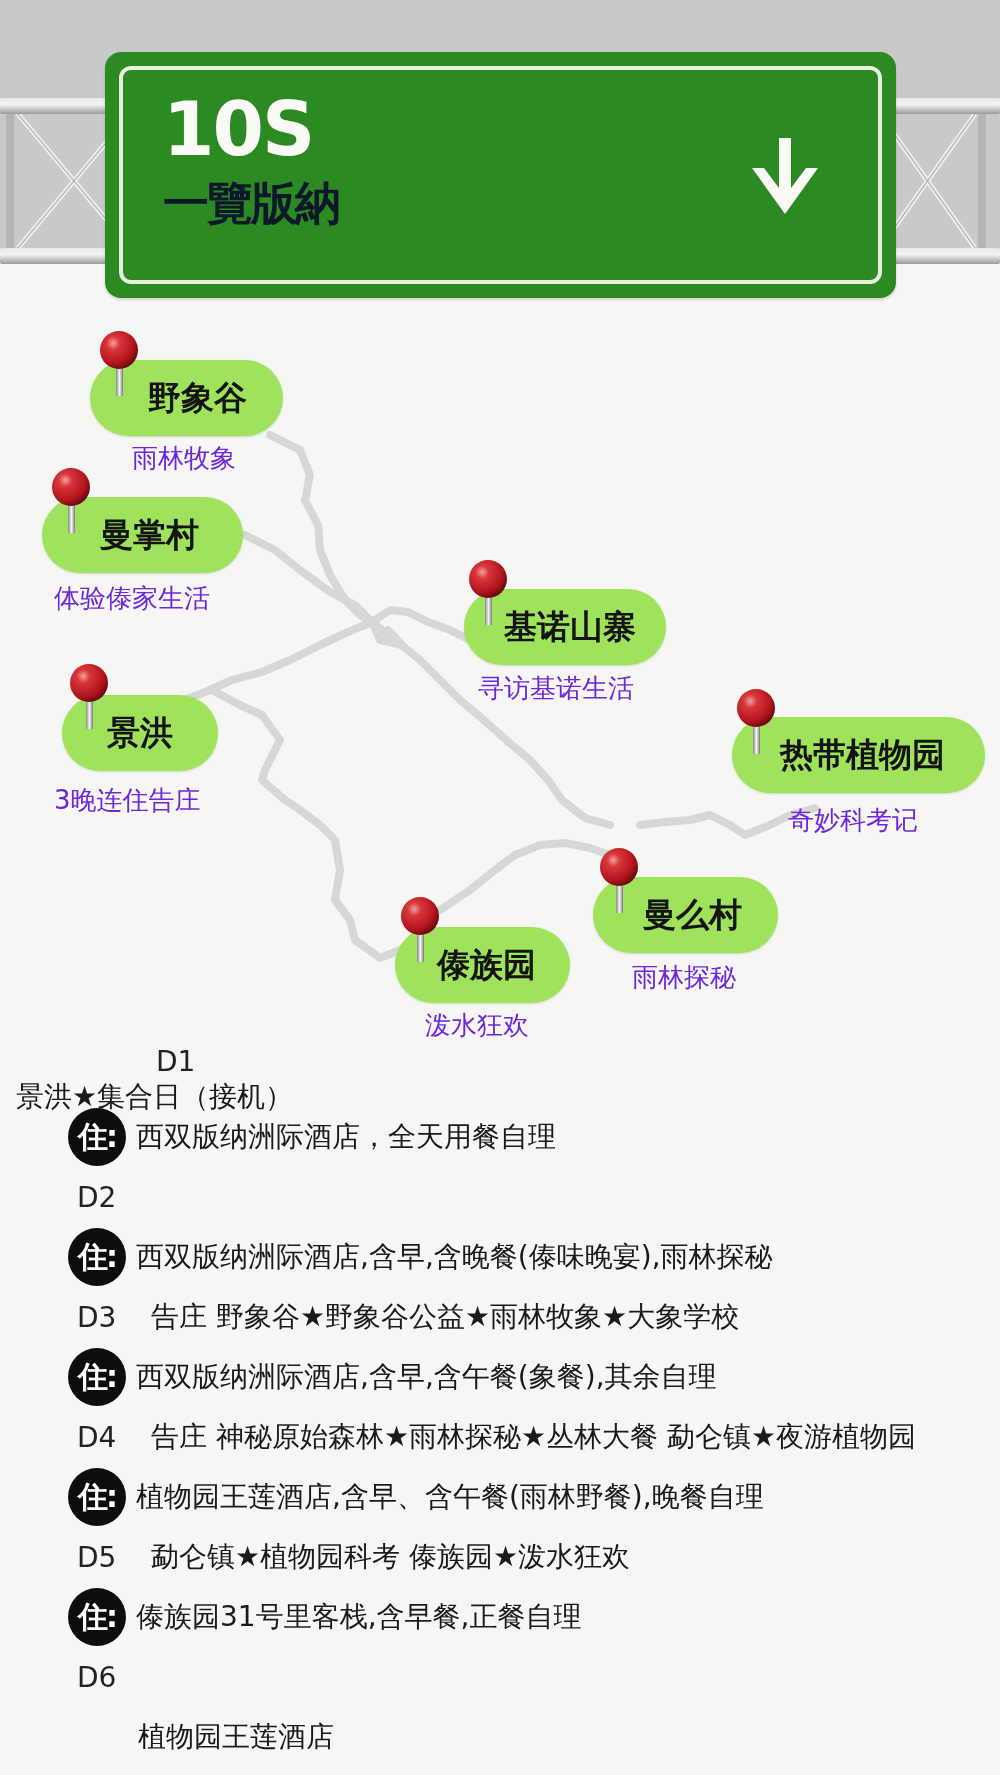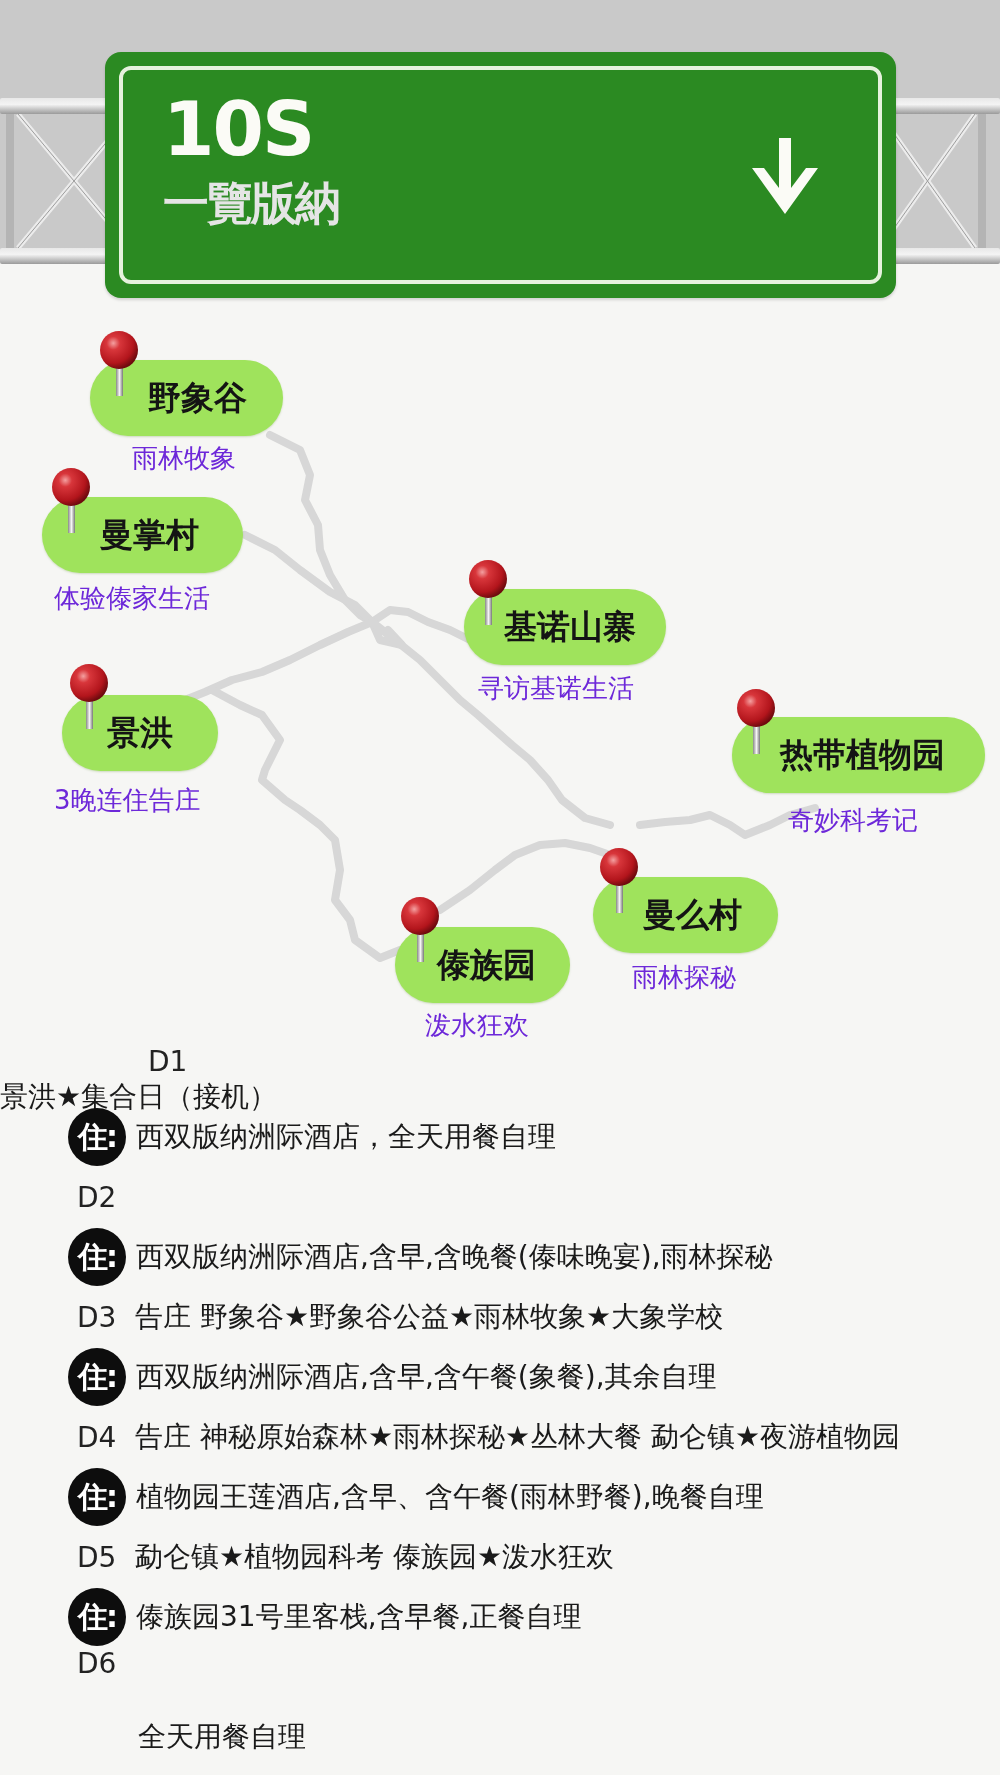--- a/index.html
+++ b/index.html
@@ -35,21 +35,21 @@
     position: absolute; left: 14px; top: 14px; right: 14px; bottom: 14px;
     border: 4px solid #e6f2dd; border-radius: 12px;
   }
   .sign-title {
     position: absolute; left: 58px; top: 40px;
     color: #fbfbf6; font-family: "DejaVu Sans", sans-serif; font-weight: bold;
     font-size: 74px; letter-spacing: -2px; line-height: 1;
   }
   .sign-subtitle {
     position: absolute; left: 58px; top: 128px;
-    color: #e5e5e5; font-weight: bold; font-size: 46px; line-height: 1;
+    color: #0f172a; font-weight: bold; font-size: 46px; line-height: 1;
     letter-spacing: -2px;
   }
   .sign-arrow { position: absolute; left: 645px; top: 86px; }
 
   .map { position: absolute; left: 0; top: 300px; width: 1000px; height: 760px; }
   .map svg.roads { position: absolute; left: 0; top: 0; }
 
   .pill {
     position: absolute; height: 76px; border-radius: 38px;
     background: #9fe35c;
@@ -65,21 +65,21 @@
     transform: translateY(-50%);
   }
 
   .itin { position: absolute; left: 0; top: 0; width: 1000px; }
   .row {
     position: absolute; left: 0; height: 60px; display: flex; align-items: center;
     font-size: 28px; color: #1a1a1a; white-space: nowrap;
     transform: translateY(-50%);
   }
   .day-label { display: inline-block; width: 58px; margin-left: 77px; color: #222; }
-  .day-text { margin-left: 0; }
+  .day-text { margin-left: 16px; }
   .badge {
     width: 58px; height: 58px; border-radius: 50%; background: #0d0d0d;
     color: #fff; font-weight: bold; font-size: 30px;
     display: flex; align-items: center; justify-content: center; margin-left: 68px;
     margin-right: 10px; letter-spacing: -2px;
   }
   .stay-text { }
   .plain-indent { margin-left: 138px; }
 </style>
 </head>
@@ -264,19 +264,19 @@
 
   <div class="row" style="top:1557px;">
     <span class="day-label">D5</span>
     <span class="day-text">勐仑镇★植物园科考  傣族园★泼水狂欢</span>
   </div>
   <div class="row" style="top:1617px;">
     <span class="badge">住:</span>
     <span class="stay-text">傣族园31号里客栈,含早餐,正餐自理</span>
   </div>
 
-  <div class="row" style="top:1677px;flex-direction:column;">
+  <div class="row" style="top:1677px;">
     <span class="day-label">D6</span>
   </div>
   <div class="row" style="top:1737px;">
-    <span class="plain-indent">全天用餐自理</span>
+    <span class="plain-indent">植物园王莲酒店</span>
   </div>
 </div>
 
 </body></html>

